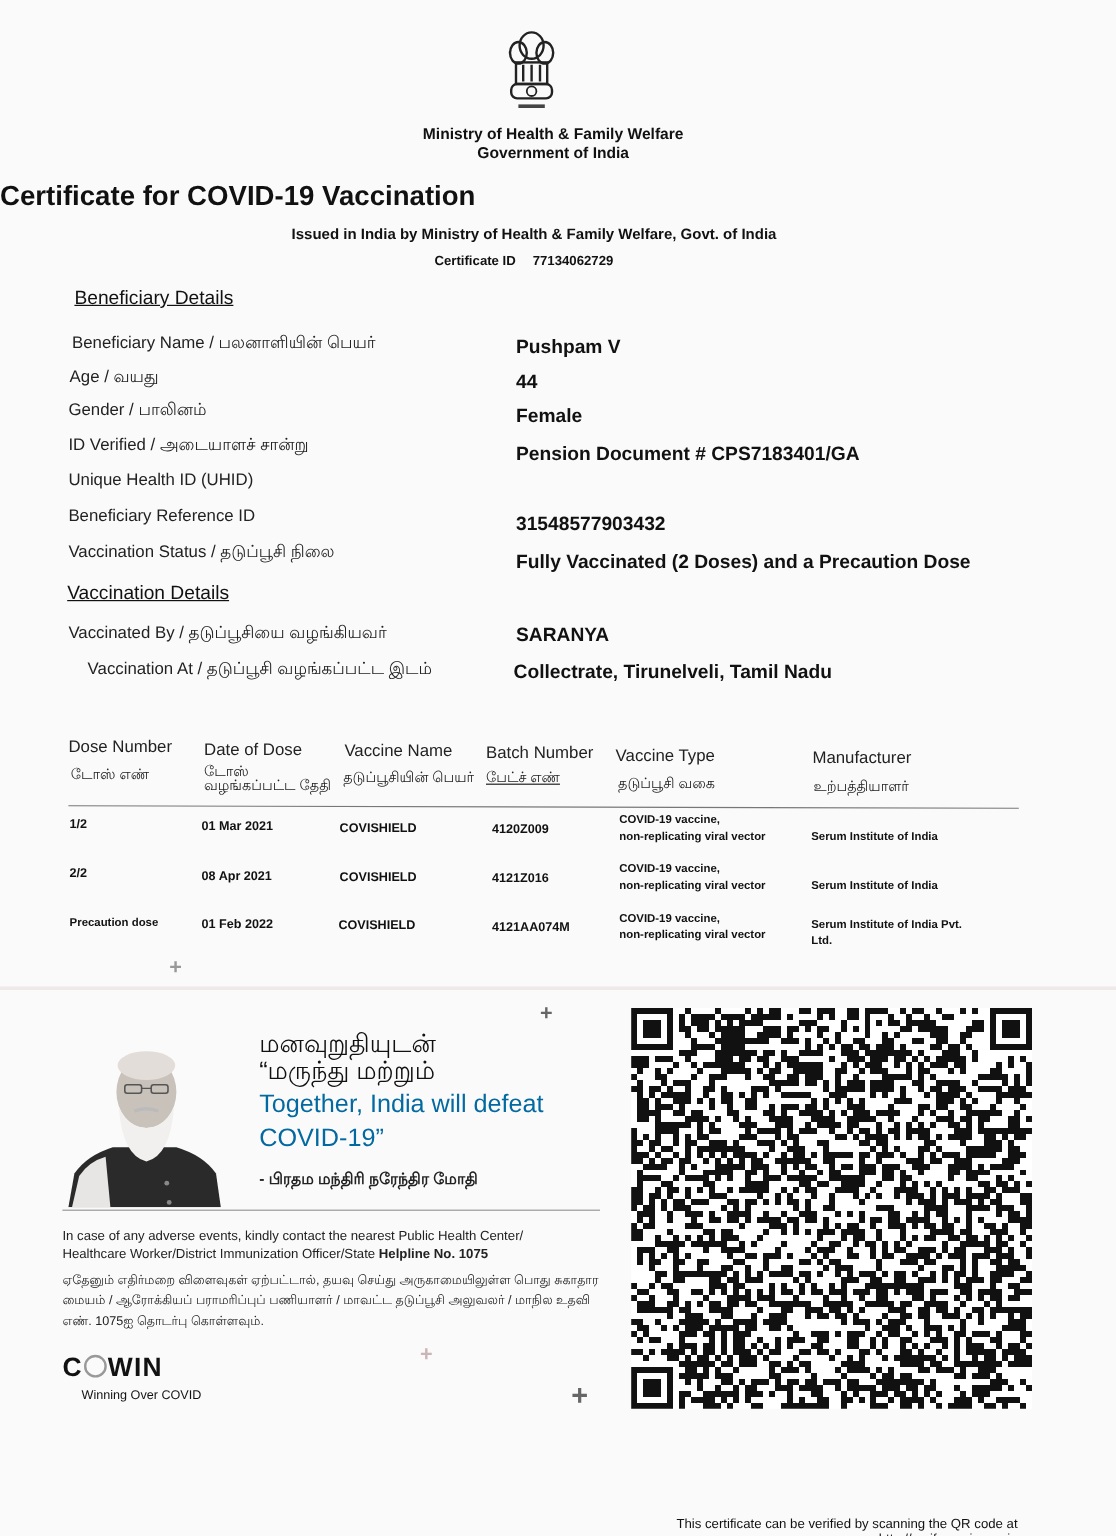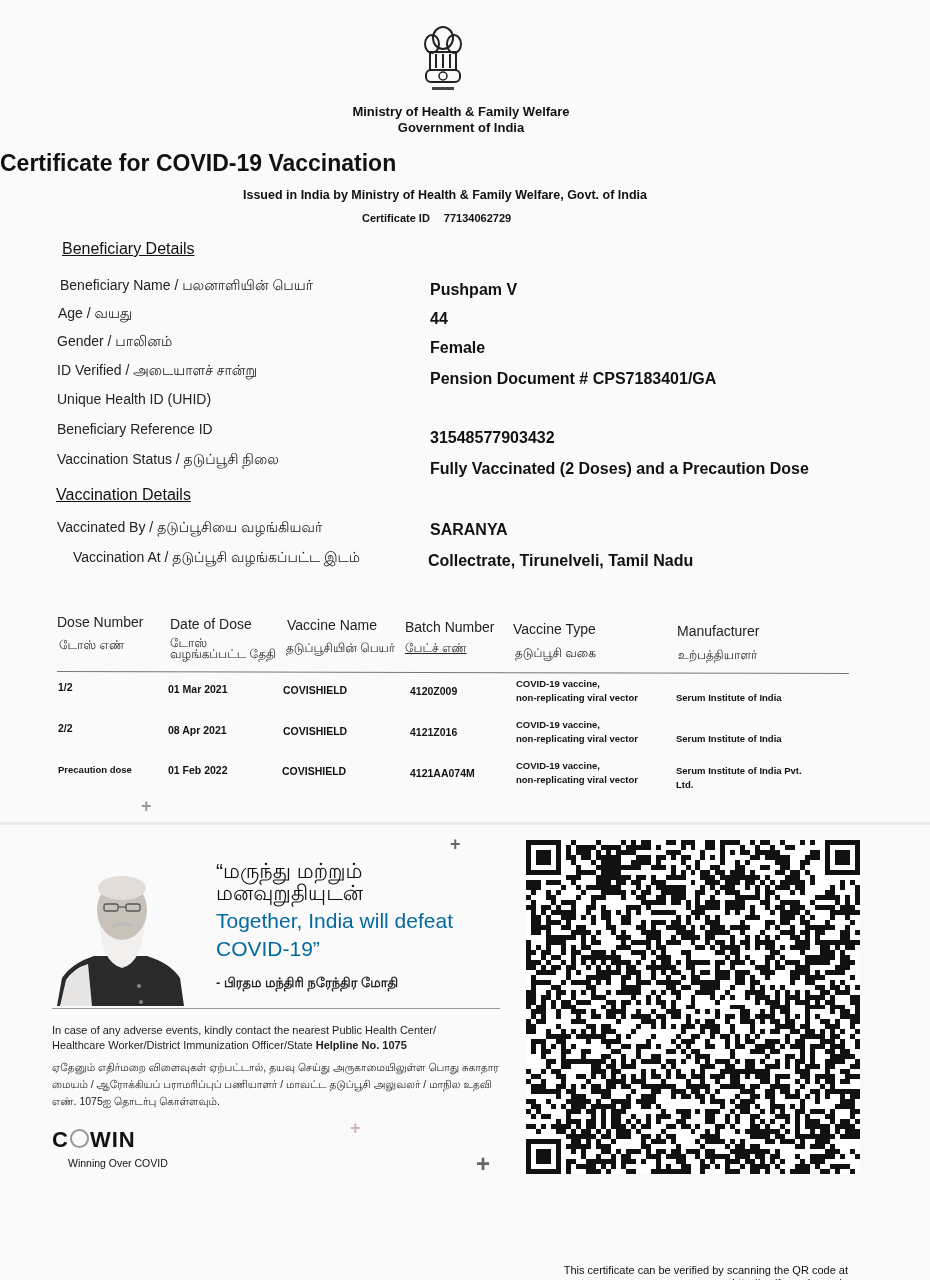--- a/index.html
+++ b/index.html
@@ -151,22 +151,22 @@
   <path d="M47 55 Q50 95 70 100 Q90 95 93 55 Q85 72 70 72 Q55 72 47 55 Z" fill="#f2f0ee"></path>
   <rect x="52" y="36" width="14" height="7" rx="2" fill="none" stroke="#555" stroke-width="1.3"></rect>
   <rect x="74" y="36" width="14" height="7" rx="2" fill="none" stroke="#555" stroke-width="1.3"></rect>
   <line x1="66" y1="39" x2="74" y2="39" stroke="#555" stroke-width="1.2"></line>
   <path d="M60 58 Q70 54 80 58" stroke="#bbb" stroke-width="3" fill="none"></path>
   <circle cx="87" cy="118" r="2" fill="#888"></circle>
   <circle cx="89" cy="134" r="2" fill="#888"></circle>
 </svg>
 
 <div class="abs" style="left:216px;top:860px;">
+  <div class="quote-ta">மனவுறுதியுடன்</div>
   <div class="quote-ta">“மருந்து மற்றும்</div>
-  <div class="quote-ta">மனவுறுதியுடன்</div>
   <div class="quote-en" style="margin-top:3px;">Together, India will defeat</div>
   <div class="quote-en">COVID-19”</div>
   <div class="pm" style="margin-top:12px;">- பிரதம மந்திரி நரேந்திர மோதி</div>
 </div>
 <div class="abs" style="left:52px;top:1008px;width:448px;height:1px;background:#999;"></div>
 
 <div class="abs note" style="left:52px;top:1023px;width:440px;">
   <span>In case of any adverse events, kindly contact the nearest Public Health Center/ Healthcare Worker/District Immunization Officer/State </span><b>Helpline No. 1075</b>
 </div>
 <div class="abs note-ta" style="left:52px;top:1059px;width:450px;">ஏதேனும் எதிர்மறை விளைவுகள் ஏற்பட்டால், தயவு செய்து அருகாமையிலுள்ள பொது சுகாதார மையம் / ஆரோக்கியப் பராமரிப்புப் பணியாளர் / மாவட்ட தடுப்பூசி அலுவலர் / மாநில உதவி எண். 1075ஐ தொடர்பு கொள்ளவும்.</div>

